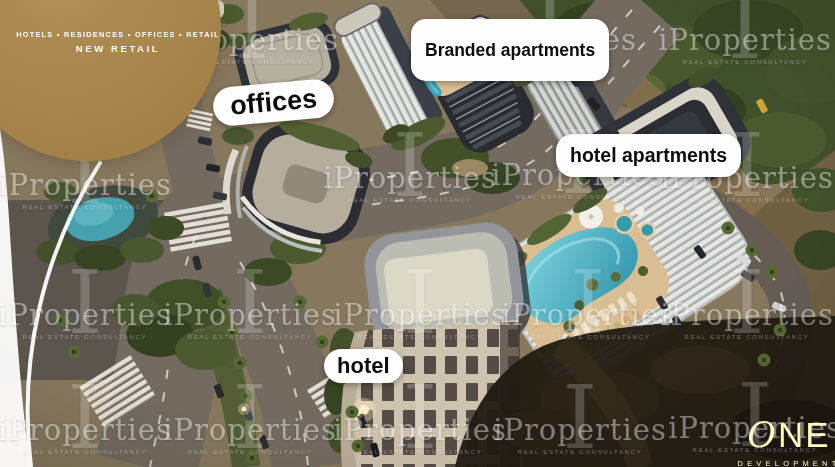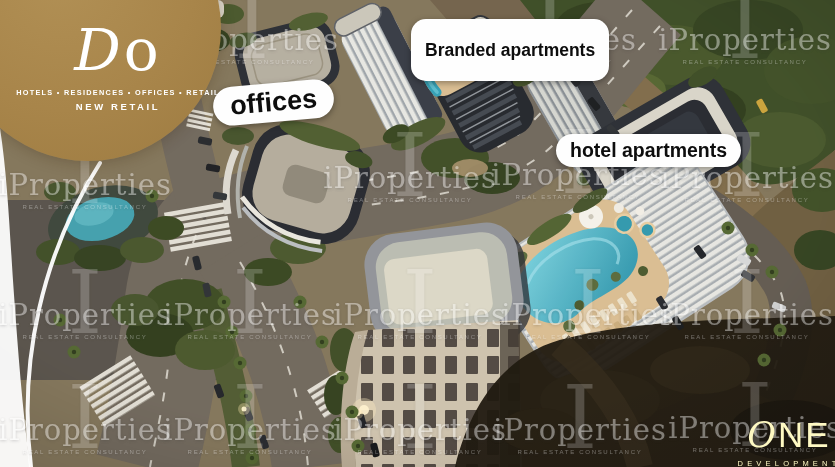--- a/index.html
+++ b/index.html
@@ -27,21 +27,21 @@
   .brand-wordmark::first-letter{font-style:italic;}
   .brand-tagline{font-size:7.3px;letter-spacing:1.3px;font-weight:700;margin-top:9px;white-space:nowrap;}
   .brand-location{font-size:9.5px;letter-spacing:2.6px;font-weight:700;margin-top:4px;}
   
   .pill{position:absolute;z-index:8;background:#fefefe;color:#0d0d0d;font-weight:600;
         border-radius:17px;box-shadow:0 2px 6px rgba(0,0,0,.35);display:flex;align-items:center;
         justify-content:center;white-space:nowrap;}
   .pill-branded{left:411px;top:19px;height:30px;padding:16px 14px;font-size:17.5px;border-radius:15px;}
   .pill-offices{left:213px;top:83px;height:39px;padding:0 17px;font-size:27px;border-radius:21px;
                 transform:rotate(-5deg);}
-  .pill-hotel-apts{left:556px;top:134px;height:33px;padding:0 14px;font-size:19.5px;border-radius:17px;}
+  .pill-hotel-apts{left:556px;top:134px;height:43px;padding:0 14px;font-size:19.5px;border-radius:17px;}
   .pill-hotel{left:324px;top:349px;height:34px;padding:0 13px;font-size:22px;border-radius:17px;}
   
   .dev-logo{position:absolute;left:724px;top:417px;width:130px;z-index:8;color:#fef9c3;text-align:center;}
   .dev-name{display:block;font-size:35px;line-height:1;letter-spacing:2px;font-weight:500;
             font-family:"Liberation Sans",sans-serif;}
   .dev-name::first-letter{font-style:italic;font-family:"DejaVu Serif",serif;font-weight:400;}
   .dev-sub{display:block;font-size:7.5px;letter-spacing:4.2px;margin-top:6px;font-weight:400;}
 </style>
 </head>
 <body>
@@ -460,28 +460,28 @@
     </div>
       <div class="wm" style="left: 755px; top: 372px;">
       <span class="wm-i">I</span>
       <span class="wm-name">iProperties</span>
       <span class="wm-tag">REAL ESTATE CONSULTANCY</span>
     </div>
     </div>
 
   <div class="brand-circle">
     <div class="brand-inner">
-      <div class="brand-wordmark">Do</div>
       <div class="brand-tagline">HOTELS • RESIDENCES • OFFICES • RETAIL</div>
       <div class="brand-location">NEW RETAIL</div>
     </div>
   </div>
 
   <div class="pill pill-branded">Branded apartments</div>
   <div class="pill pill-offices">offices</div>
   <div class="pill pill-hotel-apts">hotel apartments</div>
+  <div class="pill pill-hotel">hotel</div>
 
   <div class="dev-logo">
     <span class="dev-name">ONE</span>
     <span class="dev-sub">DEVELOPMENT</span>
   </div>
 
 </div>
 
 </body></html>

